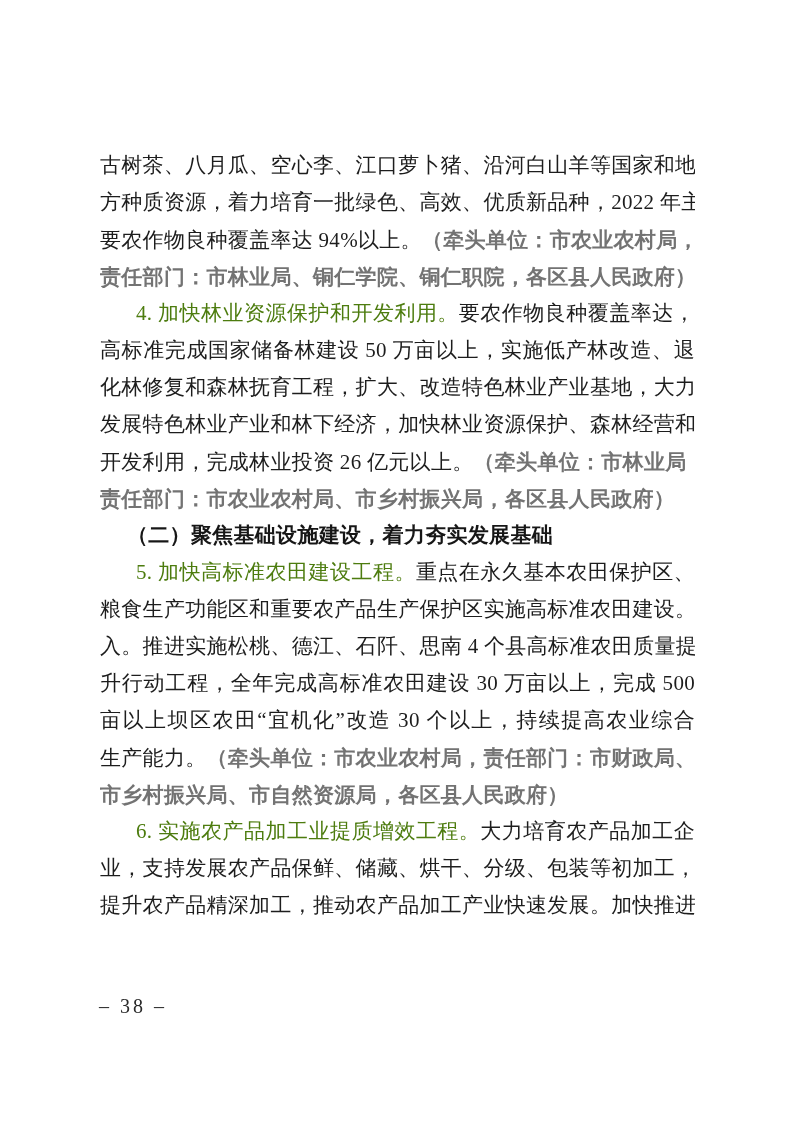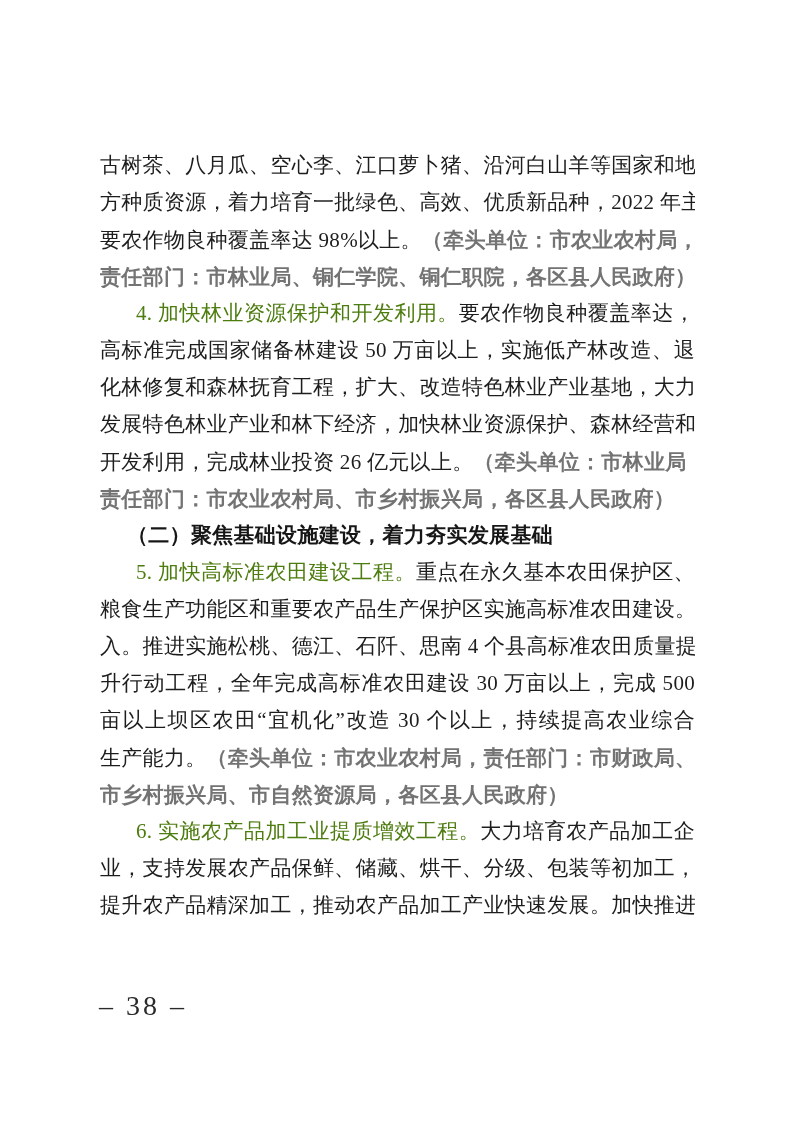--- a/index.html
+++ b/index.html
@@ -57,37 +57,37 @@
     font-weight: bold;
     color: #161616;
     margin-top: 11px;
   }
   .footer {
     position: absolute;
     left: 99px;
     top: 991px;
     height: 30px;
     line-height: 30px;
-    font-size: 28px;
+    font-size: 20px;
     font-family: "Liberation Serif", serif;
     color: #2a2a2a;
     letter-spacing: 3px;
   }
 </style>
 </head>
 <body>
 
 <div class="page">
   <div class="content">
 
     <div class="ln jl"><span class="seg body">古树茶、八月瓜、空心李、江口萝卜猪、沿河白山羊等国家和地</span></div>
 
     <div class="ln jl"><span class="seg body">方种质资源，着力培育一批绿色、高效、优质新品种，2022 年主</span></div>
 
-    <div class="ln jl"><span class="seg body">要农作物良种覆盖率达 98%以上。</span><span class="seg hei">（牵头单位：市农业农村局，</span></div>
+    <div class="ln jl"><span class="seg body">要农作物良种覆盖率达 94%以上。</span><span class="seg hei">（牵头单位：市农业农村局，</span></div>
 
     <div class="ln ll"><span class="seg hei">责任部门：市林业局、铜仁学院、铜仁职院，各区县人民政府）</span></div>
 
     <div class="ln jl ind-num"><span class="seg num">4. 加快林业资源保护和开发利用。</span><span class="seg body">要农作物良种覆盖率达，</span></div>
 
     <div class="ln jl"><span class="seg body">高标准完成国家储备林建设 50 万亩以上，实施低产林改造、退</span></div>
 
     <div class="ln jl"><span class="seg body">化林修复和森林抚育工程，扩大、改造特色林业产业基地，大力</span></div>
 
     <div class="ln jl"><span class="seg body">发展特色林业产业和林下经济，加快林业资源保护、森林经营和</span></div>

